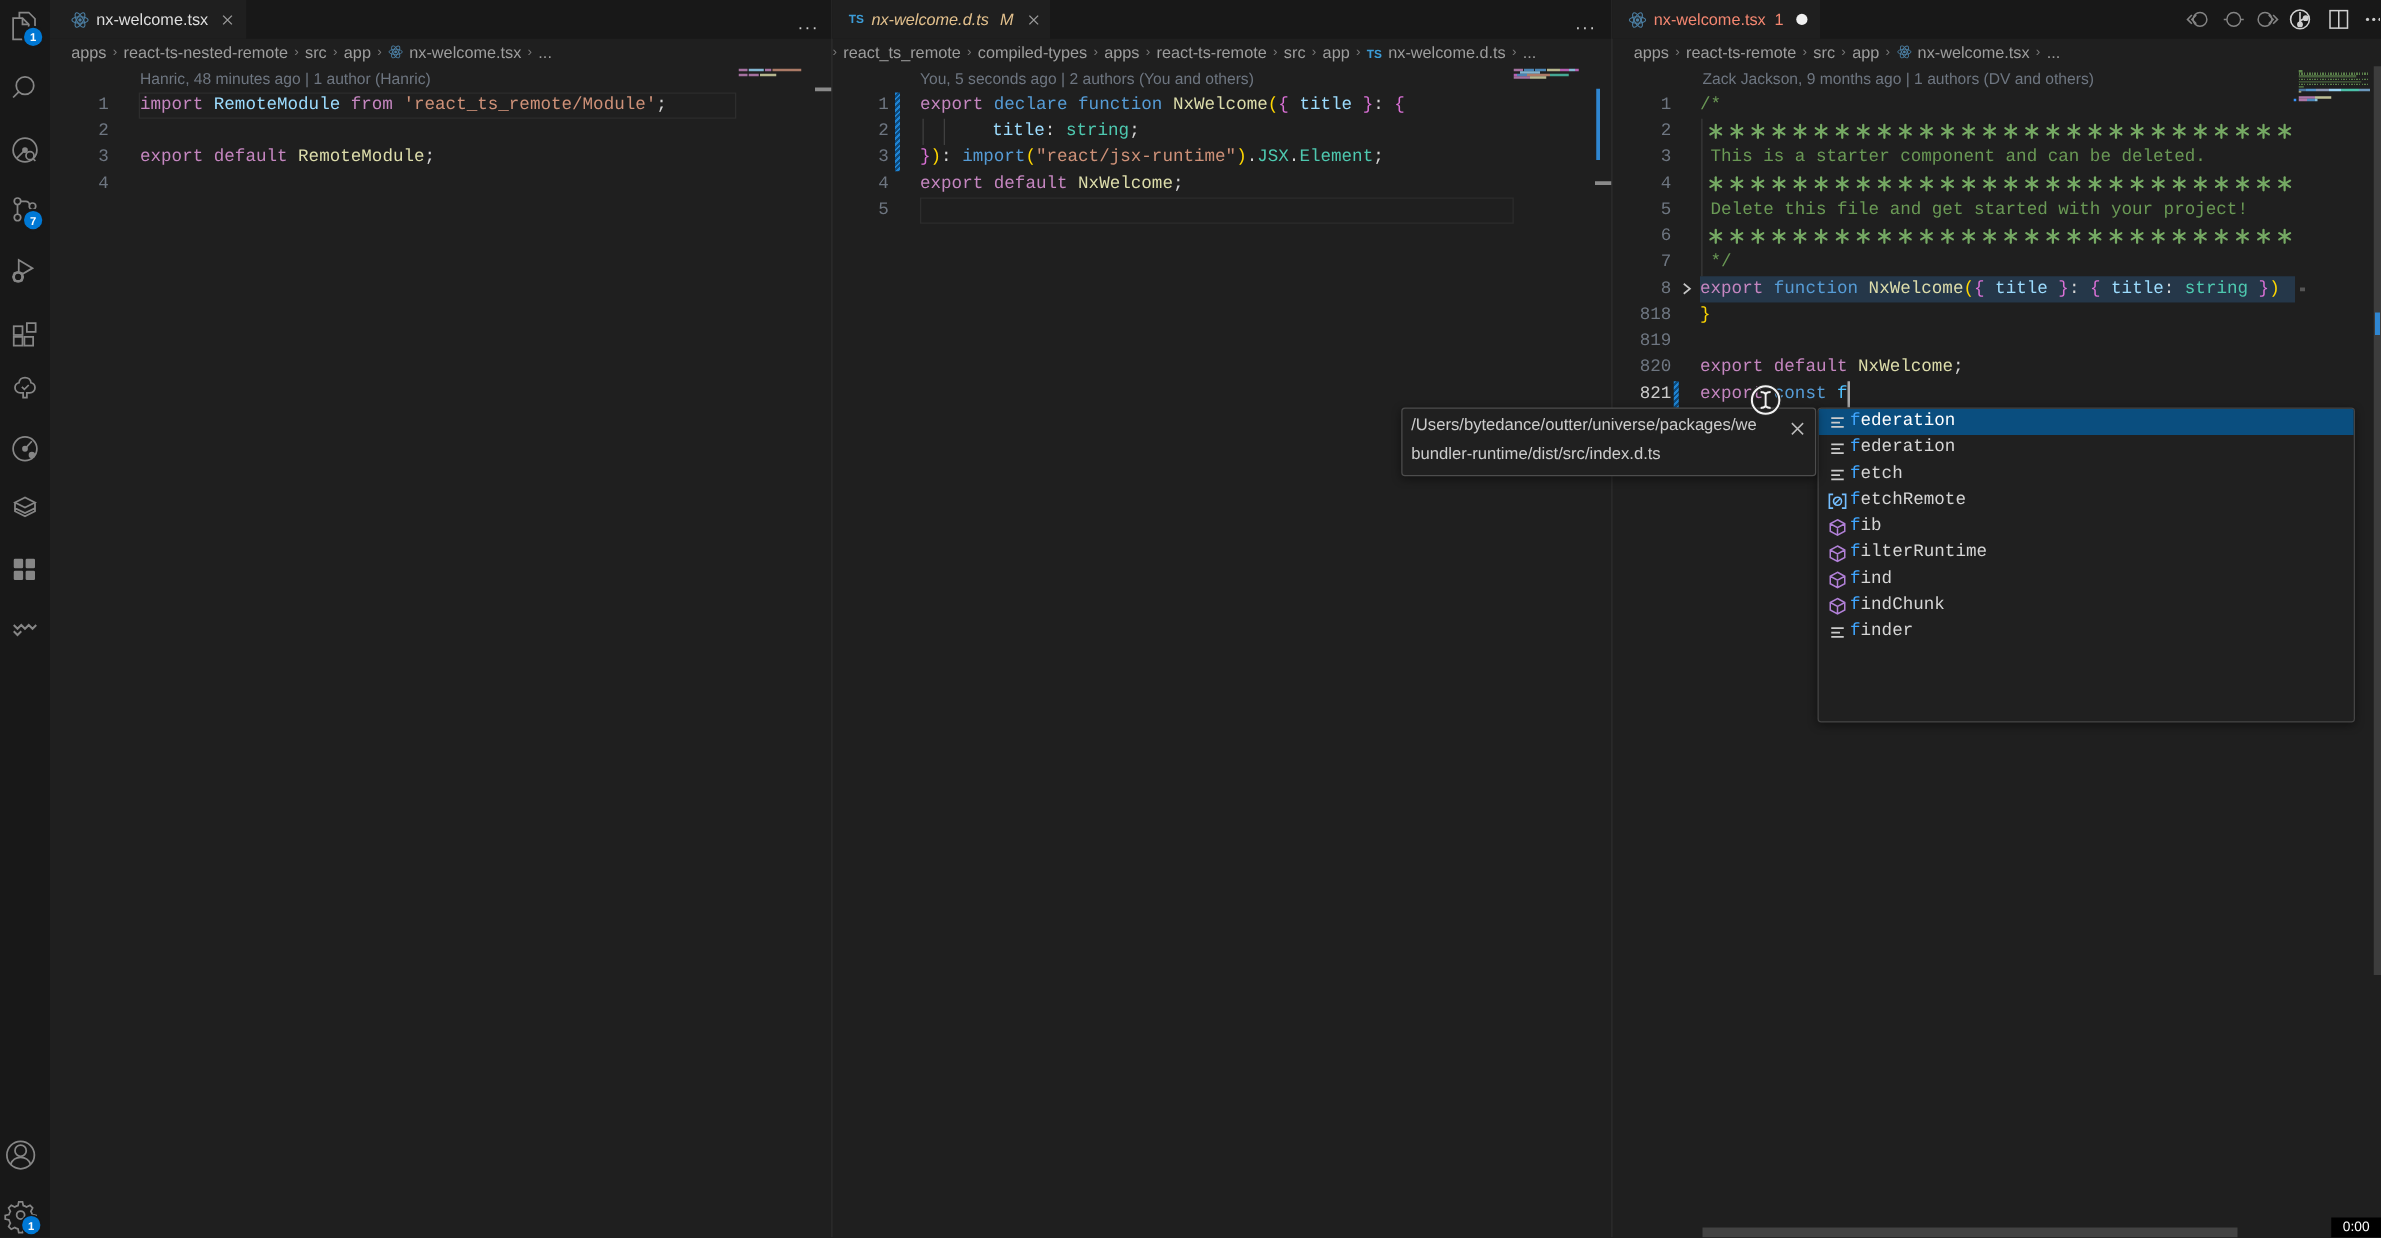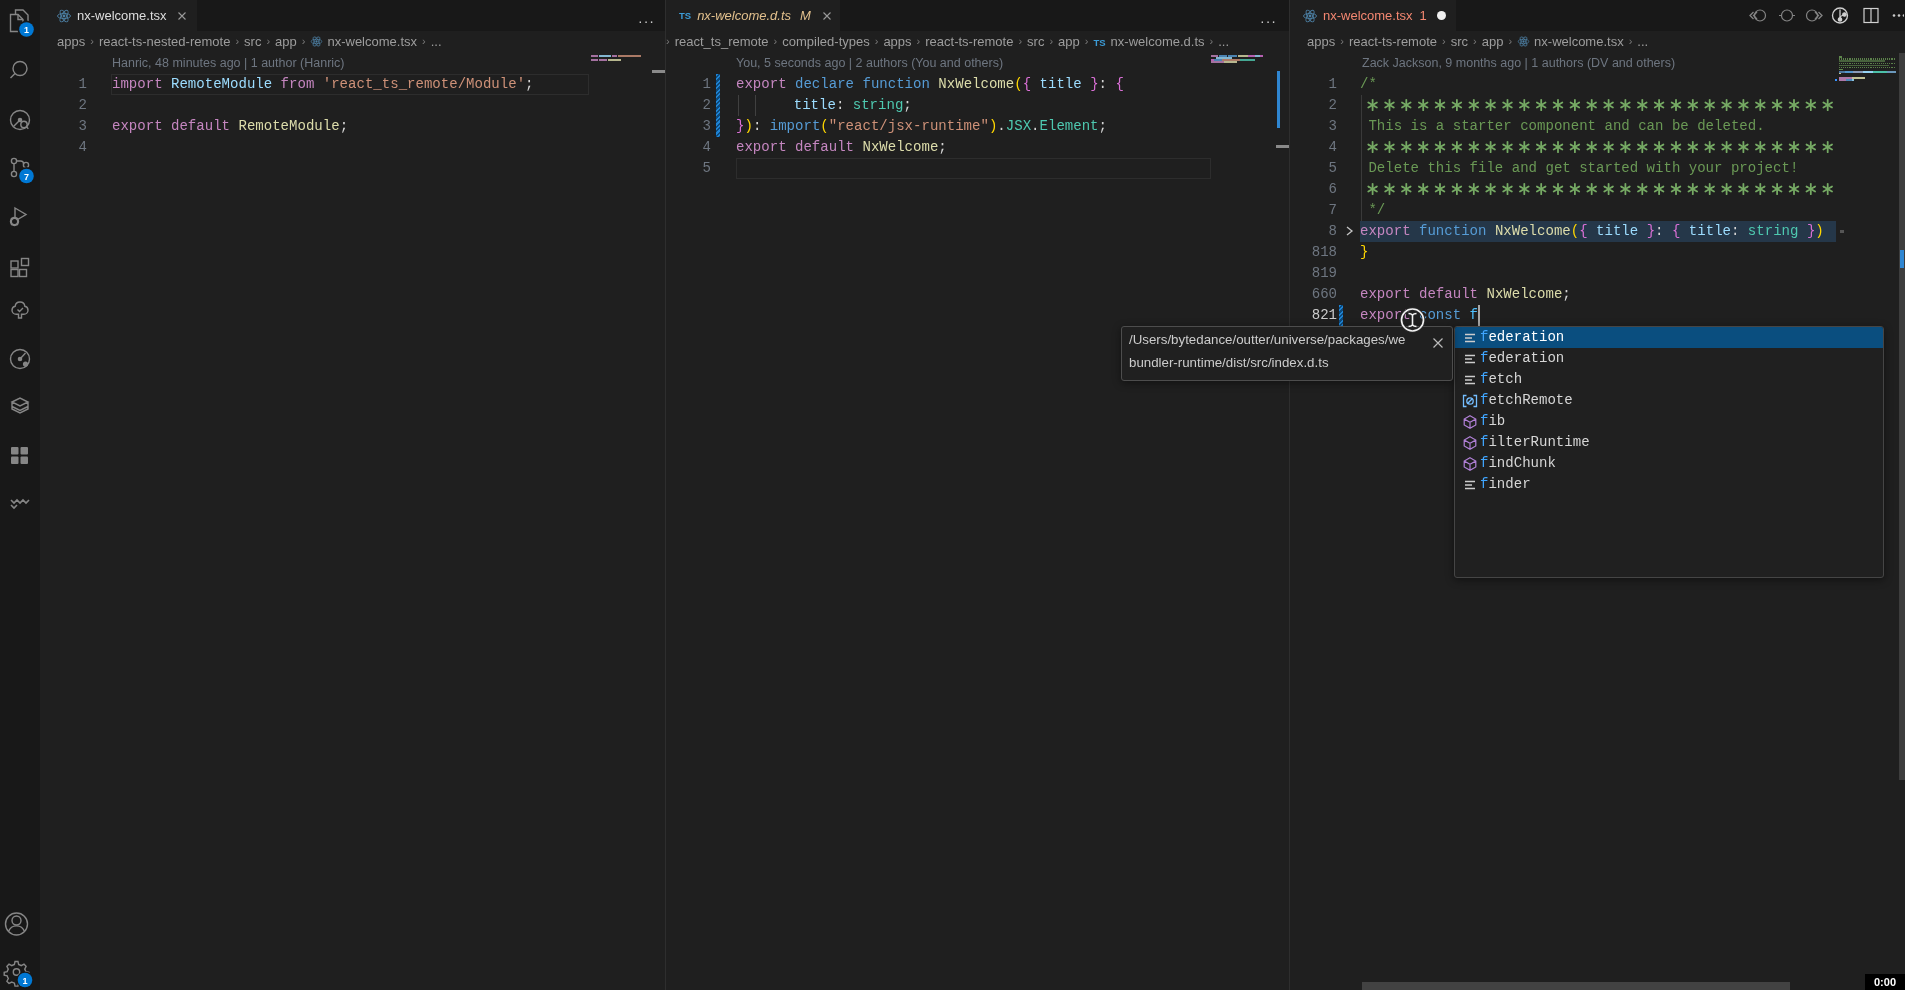--- a/index.html
+++ b/index.html
@@ -252,21 +252,21 @@
 <div class="abs ln" style="left:1290px;top:74px;width:47px;">1</div>
 <div class="abs ln" style="left:1290px;top:95px;width:47px;">2</div>
 <div class="abs ln" style="left:1290px;top:116px;width:47px;">3</div>
 <div class="abs ln" style="left:1290px;top:137px;width:47px;">4</div>
 <div class="abs ln" style="left:1290px;top:158px;width:47px;">5</div>
 <div class="abs ln" style="left:1290px;top:179px;width:47px;">6</div>
 <div class="abs ln" style="left:1290px;top:200px;width:47px;">7</div>
 <div class="abs ln" style="left:1290px;top:221px;width:47px;">8</div>
 <div class="abs ln" style="left:1290px;top:242px;width:47px;">818</div>
 <div class="abs ln" style="left:1290px;top:263px;width:47px;">819</div>
-<div class="abs ln" style="left:1290px;top:284px;width:47px;">660</div>
+<div class="abs ln" style="left:1290px;top:284px;width:47px;">820</div>
 <div class="abs ln lna" style="left:1290px;top:305px;width:47px;">821</div>
 
 <svg class="abs" style="left:1343px;top:225px;" width="12" height="12" viewBox="0 0 12 12">
     <path d="M4 2 L9 6 L4 10" stroke="#c5c5c5" stroke-width="1.3" fill="none"></path>
   </svg>
 
 <div class="abs" style="left:1339px;top:305px;width:4px;height:21px;background:repeating-linear-gradient(135deg,#1e83d3 0 1.6px,#0d4a7c 1.6px 3.2px);"></div>
 
 <div class="abs" style="left:1361px;top:95px;width:1px;height:126px;background:#3a3a3a;"></div>
 
@@ -444,20 +444,28 @@
         </g>
       </svg>
       <span class="mono slab"><b>f</b>ilterRuntime</span>
     </div>
   <div class="srow">
       <svg class="sic" width="16" height="16" viewBox="0 0 16 16">
         <g stroke="#b180d7" stroke-width="1.2" fill="none">
           <path d="M8 1.8 L13.8 5 V11 L8 14.2 L2.2 11 V5 Z M2.2 5 L8 8.2 L13.8 5 M8 8.2 V14.2"></path>
         </g>
       </svg>
+      <span class="mono slab"><b>f</b>ind</span>
+    </div>
+  <div class="srow">
+      <svg class="sic" width="16" height="16" viewBox="0 0 16 16">
+        <g stroke="#b180d7" stroke-width="1.2" fill="none">
+          <path d="M8 1.8 L13.8 5 V11 L8 14.2 L2.2 11 V5 Z M2.2 5 L8 8.2 L13.8 5 M8 8.2 V14.2"></path>
+        </g>
+      </svg>
       <span class="mono slab"><b>f</b>indChunk</span>
     </div>
   <div class="srow">
       <svg class="sic" width="16" height="16" viewBox="0 0 16 16">
         <g stroke="#cccccc" stroke-width="1.4" fill="none">
           <path d="M3 4.5 h10 M3 8 h7 M3 11.5 h10"></path>
         </g>
       </svg>
       <span class="mono slab"><b>f</b>inder</span>
     </div>
@@ -476,13 +484,13 @@
     <path d="M8.5 20.4 C10.2 20.4 11.5 20 12.5 19 C13.5 20 14.8 20.4 16.5 20.4"></path>
     <path d="M12.5 9 V19"></path>
   </g>
   <g fill="none" stroke="#f2f2f2" stroke-width="1.5">
     <path d="M8.5 7.6 C10.2 7.6 11.5 8 12.5 9 C13.5 8 14.8 7.6 16.5 7.6"></path>
     <path d="M8.5 20.4 C10.2 20.4 11.5 20 12.5 19 C13.5 20 14.8 20.4 16.5 20.4"></path>
     <path d="M12.5 9 V19"></path>
   </g>
 </svg>
 
-<div class="abs" style="left:1865px;top:974px;width:40px;height:16px;background:#000000;color:#ffffff;font-size:11px;font-weight:bold;text-align:center;line-height:16px;font-family:'Liberation Sans',sans-serif;">0:00</div>
+<div class="abs" style="left:1865px;top:974px;width:40px;height:16px;background:#000000;color:#ffffff;font-size:11px;font-weight:normal;text-align:center;line-height:16px;font-family:'Liberation Sans',sans-serif;">0:00</div>
 
 </body></html>

